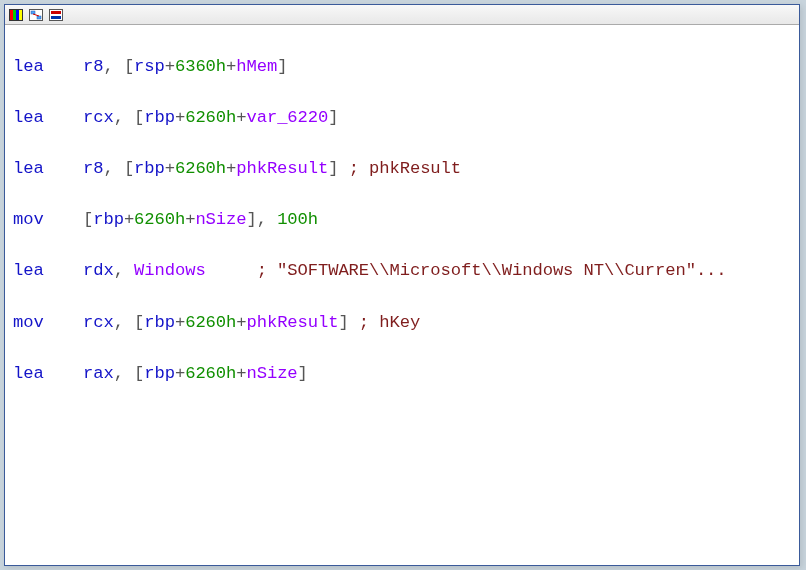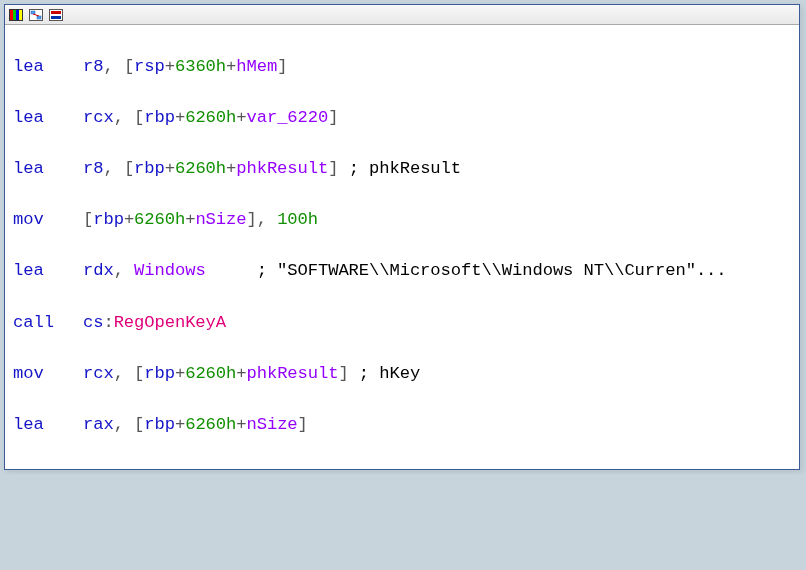--- a/index.html
+++ b/index.html
@@ -3,21 +3,21 @@
 <meta charset="utf-8">
 <style>
   * { box-sizing: border-box; margin: 0; padding: 0; }
   body {
     font-family: Consolas, "Courier New", monospace;
     background: #c8d4dc;
     padding: 4px;
   }
   .window {
     width: 796px;
-    height: 466px;
+    height: 562px;
     background: #ffffff;
     border: 1.5px solid #3a5a9a;
     box-shadow: 2px 2px 6px rgba(0,0,0,0.1);
     display: flex;
     flex-direction: column;
   }
   .toolbar {
     height: 20px;
     background: linear-gradient(#f8f8f8,#e8e8e8);
     border-bottom: 1px solid #aaa;
@@ -41,21 +41,21 @@
     white-space: pre;
     letter-spacing: -0.1px;
   }
   .row { display: block; }
   .mn { color: #1414c8; }      
   .reg { color: #1414c8; }     
   .op  { color: #555; }     
   .sym { color: #9400ff; }     
   .grn { color: #108f00; }     
   .api { color: #e0007a; }     
-  .cmt { color: #000000; }
+  .cmt { color: #7f1d1d; }
   .mnw { display:inline-block; width: 70px; }
 </style>
 </head>
 <body>
 
 <div class="window">
 
   <div class="toolbar">
     <div class="tb-btn">
       <svg width="14" height="12" viewBox="0 0 14 12">
@@ -83,21 +83,20 @@
       </svg>
     </div>
   </div>
 
   <div class="code-area">
 <span class="row"><span class="mnw"><span class="mn">lea</span></span><span class="reg">r8</span><span class="op">, </span><span class="op">[</span><span class="reg">rsp</span><span class="op">+</span><span class="grn">6360h</span><span class="op">+</span><span class="sym">hMem</span><span class="op">]</span></span>
 <span class="row"><span class="mnw"><span class="mn">lea</span></span><span class="reg">rcx</span><span class="op">, </span><span class="op">[</span><span class="reg">rbp</span><span class="op">+</span><span class="grn">6260h</span><span class="op">+</span><span class="sym">var_6220</span><span class="op">]</span></span>
 <span class="row"><span class="mnw"><span class="mn">lea</span></span><span class="reg">r8</span><span class="op">, </span><span class="op">[</span><span class="reg">rbp</span><span class="op">+</span><span class="grn">6260h</span><span class="op">+</span><span class="sym">phkResult</span><span class="op">]</span> <span class="cmt">; phkResult</span></span>
 <span class="row"><span class="mnw"><span class="mn">mov</span></span><span class="op">[</span><span class="reg">rbp</span><span class="op">+</span><span class="grn">6260h</span><span class="op">+</span><span class="sym">nSize</span><span class="op">]</span><span class="op">, </span><span class="grn">100h</span></span>
 <span class="row"><span class="mnw"><span class="mn">lea</span></span><span class="reg">rdx</span><span class="op">, </span><span class="sym">Windows</span>     <span class="cmt">; "SOFTWARE\\Microsoft\\Windows NT\\Curren"...</span></span>
-<span class="row"><span class="mnw"><span class="mn">call</span></span><span class="reg">cs</span><span class="op">:</span><span class="api">RegOpenKeyA</span></span>
 <span class="row"><span class="mnw"><span class="mn">mov</span></span><span class="reg">rcx</span><span class="op">, </span><span class="op">[</span><span class="reg">rbp</span><span class="op">+</span><span class="grn">6260h</span><span class="op">+</span><span class="sym">phkResult</span><span class="op">]</span> <span class="cmt">; hKey</span></span>
 <span class="row"><span class="mnw"><span class="mn">lea</span></span><span class="reg">rax</span><span class="op">, </span><span class="op">[</span><span class="reg">rbp</span><span class="op">+</span><span class="grn">6260h</span><span class="op">+</span><span class="sym">nSize</span><span class="op">]</span></span>
 
 
 
 
 
 
 
 

